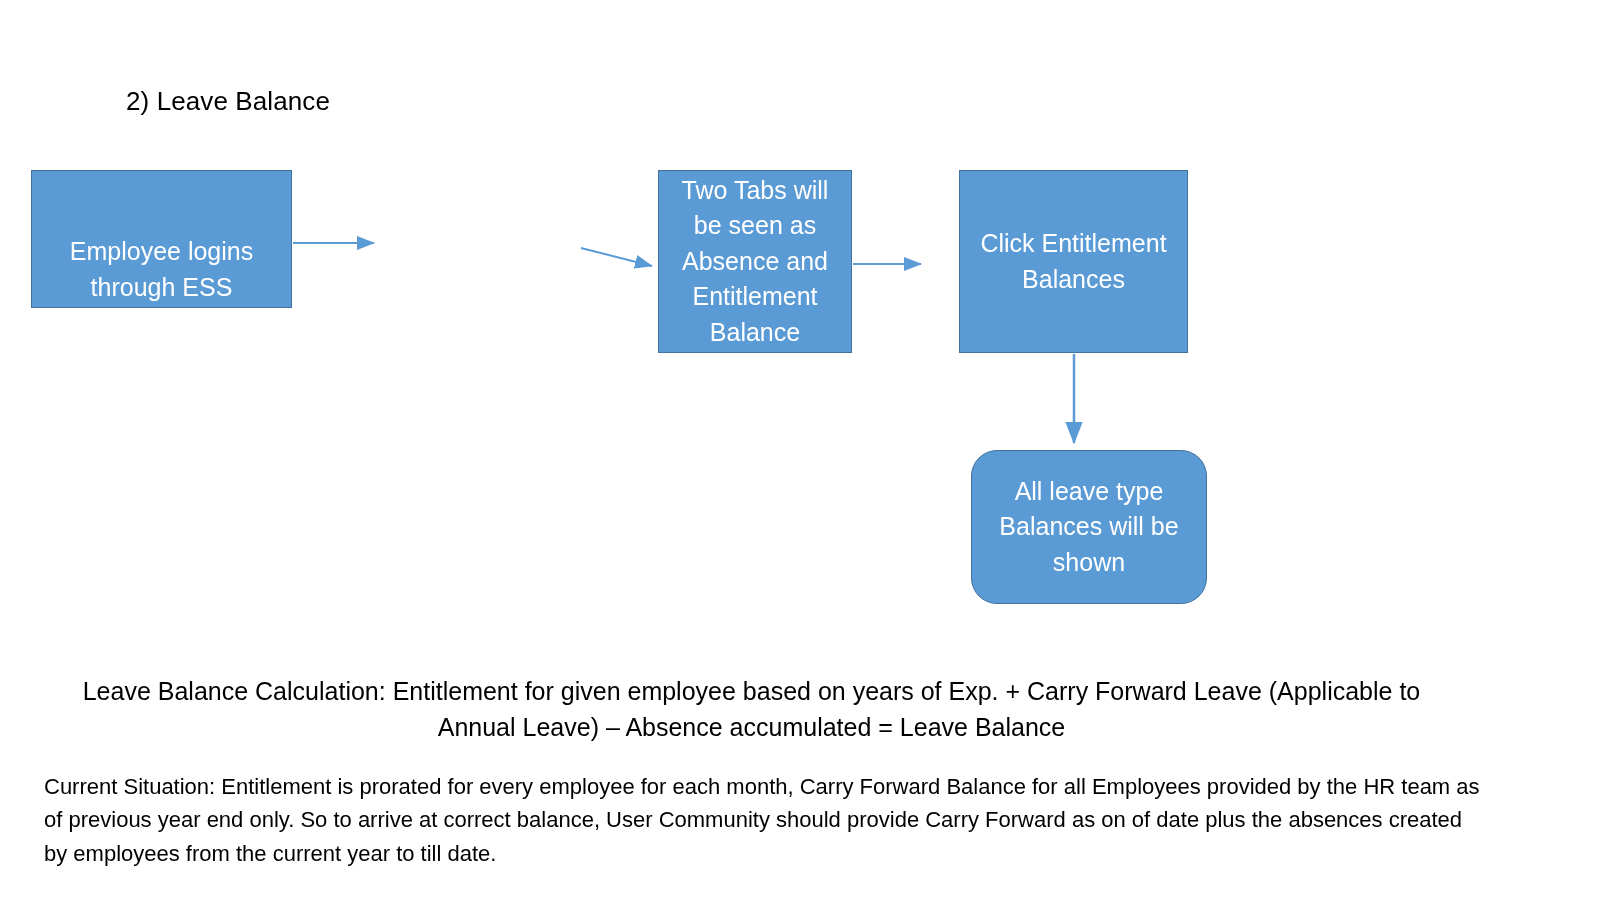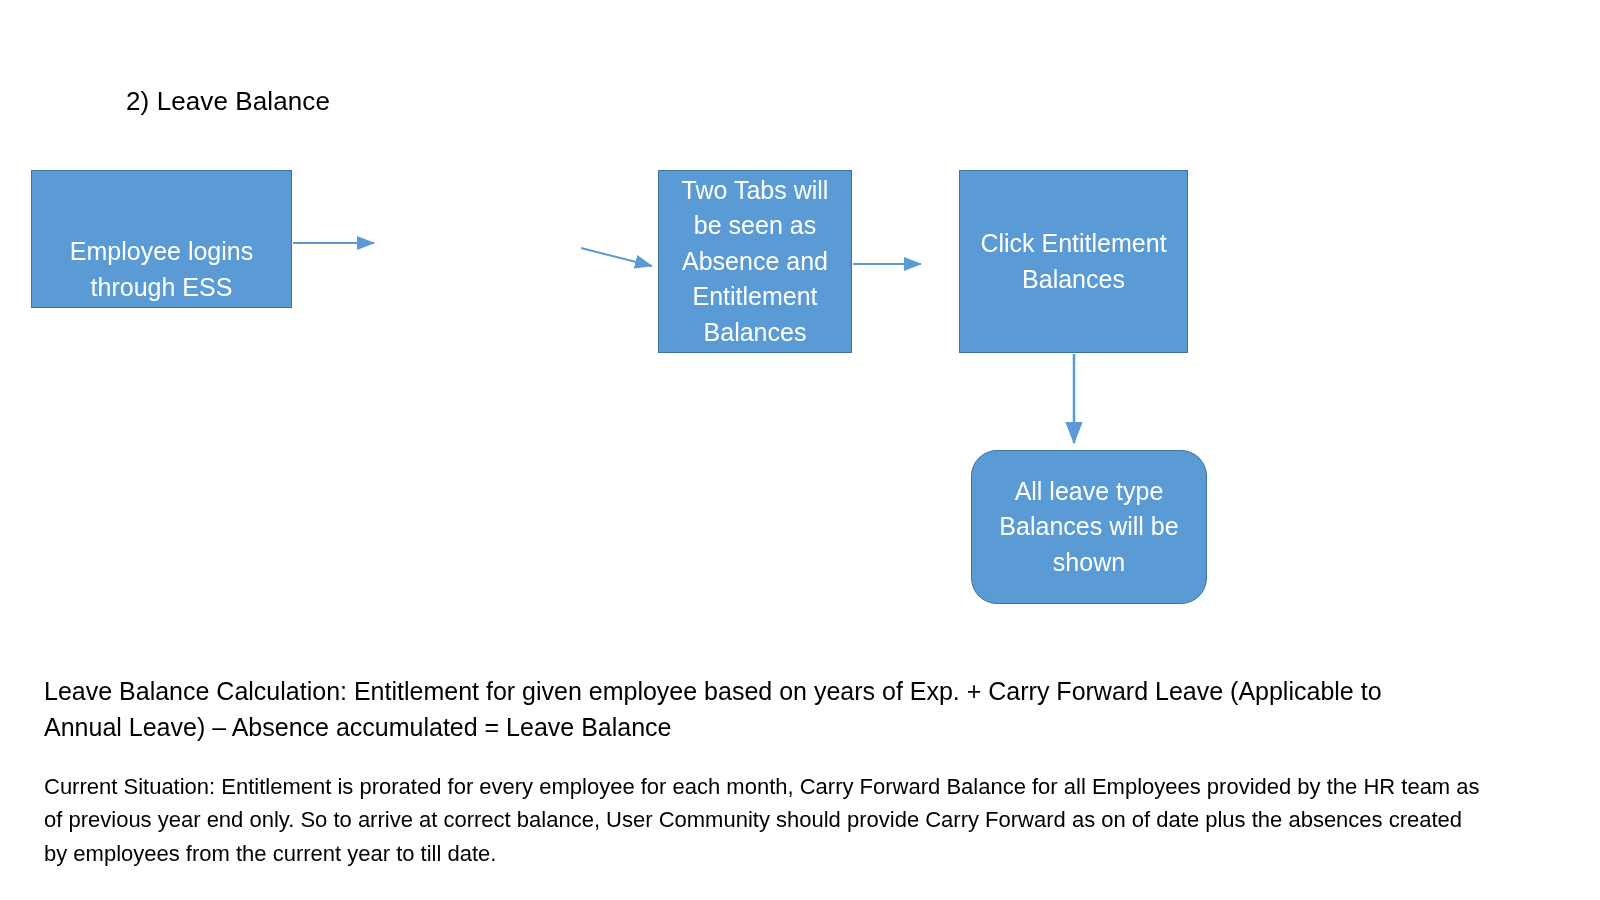--- a/index.html
+++ b/index.html
@@ -75,20 +75,21 @@
   .body-text {
     position: absolute;
     color: #000000;
     font-size: 25px;
     line-height: 1.42;
   }
   #para-calculation {
     left: 44px;
     top: 674px;
     width: 1415px;
+    text-align: center;
   }
   #para-current-situation {
     left: 44px;
     top: 770px;
     width: 1447px;
     font-size: 22px;
     line-height: 1.52;
   }
 </style>
 </head>
@@ -124,21 +125,21 @@
       <line x1="1074" y1="354" x2="1074" y2="443" stroke="#5B9BD5" stroke-width="2.5" marker-end="url(#arrowhead-down)"></line>
     </g>
   </svg>
 
   <div class="flow-box" id="box-login">
     <span class="box-text">Employee logins through ESS</span>
   </div>
 
 
   <div class="flow-box" id="box-two-tabs">
-    <span class="box-text">Two Tabs will be seen as Absence and Entitlement Balances</span>
+    <span class="box-text">Two Tabs will be seen as Absence and Entitlement Balance</span>
   </div>
 
   <div class="flow-box" id="box-click-ent">
     <span class="box-text">Click Entitlement Balances</span>
   </div>
 
   <div class="flow-box" id="box-all-balances">
     <span class="box-text">All leave type Balances will be shown</span>
   </div>
 

